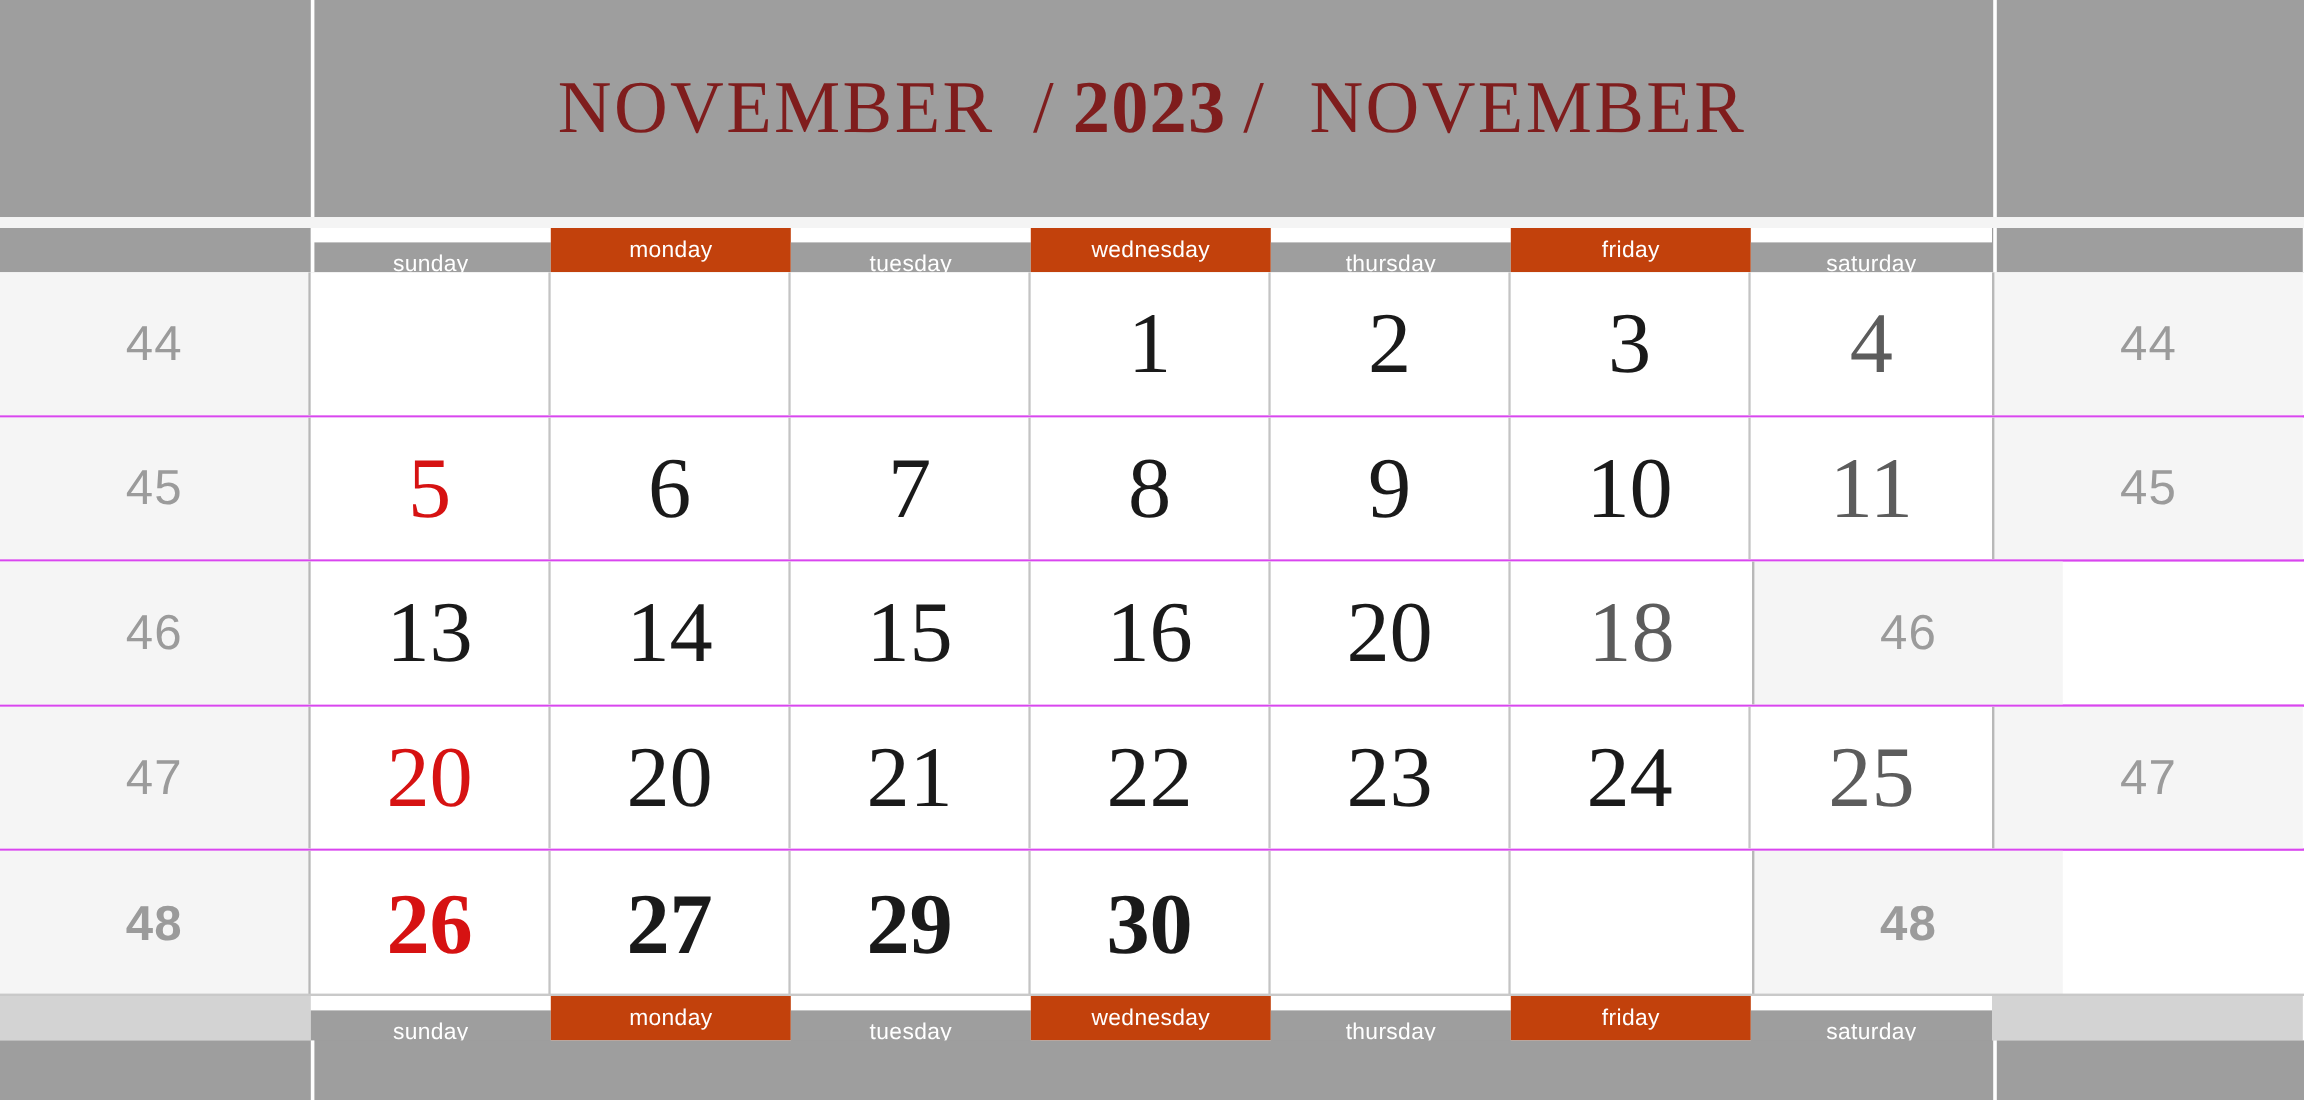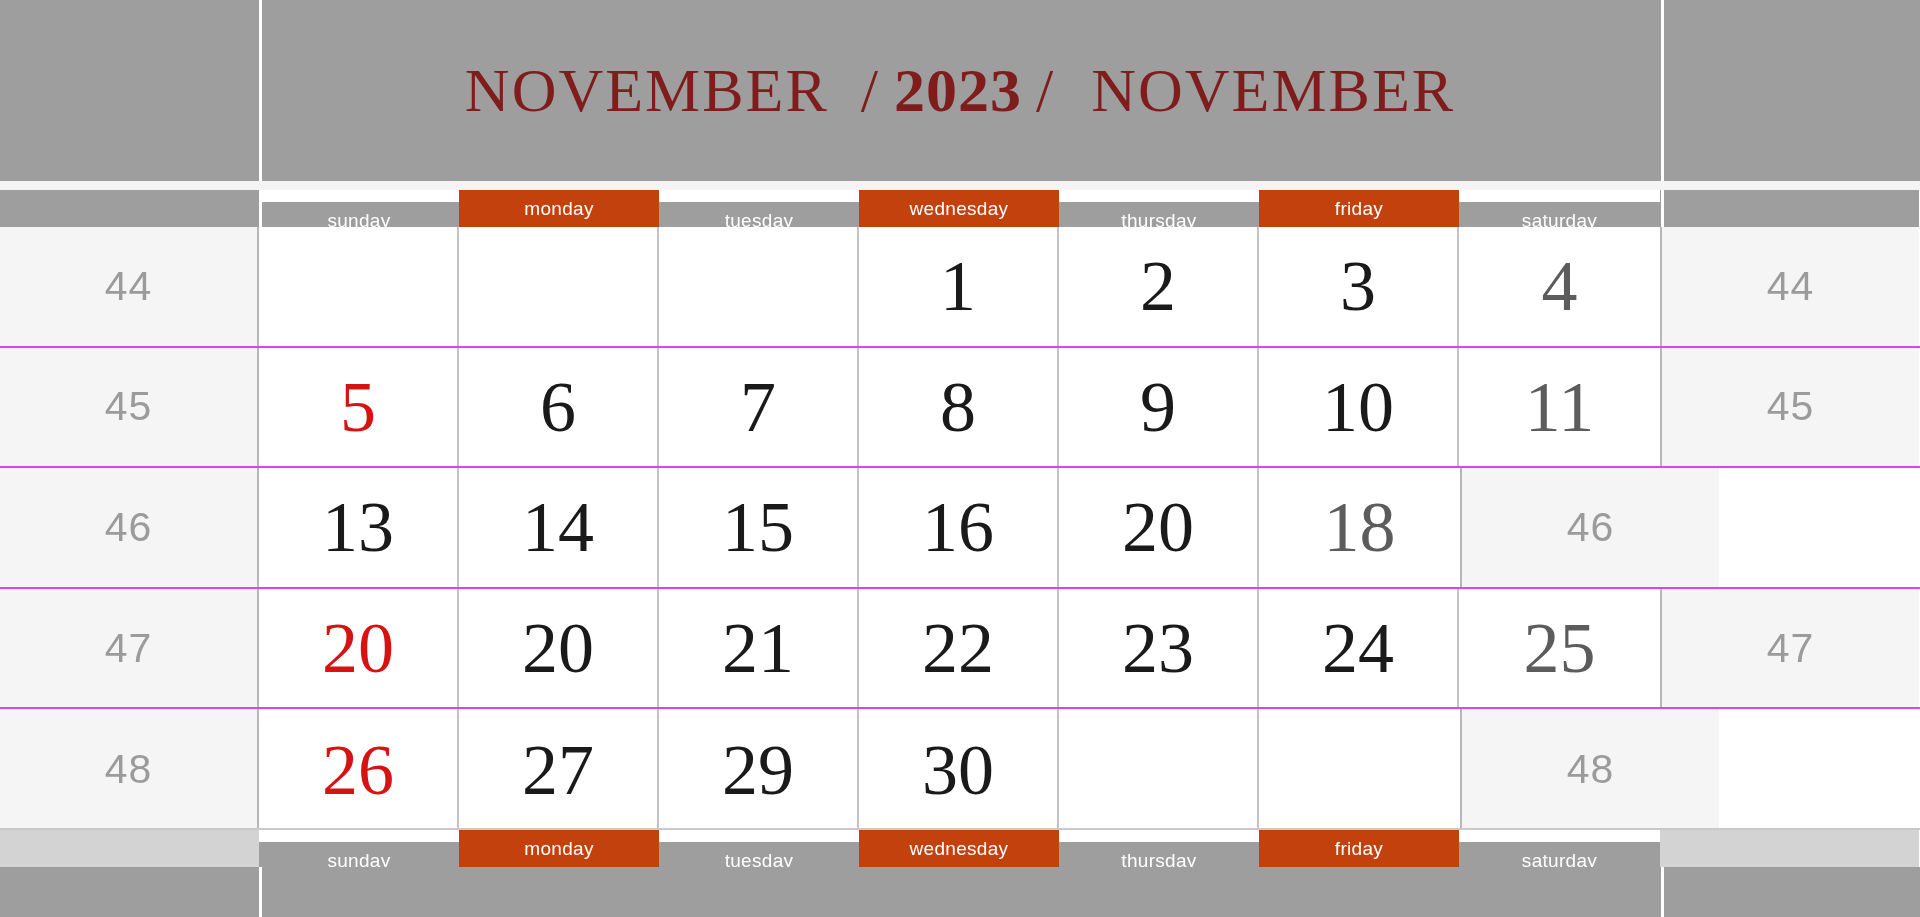--- a/index.html
+++ b/index.html
@@ -111,21 +111,21 @@
     width: 1920px; height: 603px;
     background: #ffffff;
   }
   .grid .row {
     display: flex;
     width: 1920px;
     height: 120.6px;
     box-sizing: border-box;
     border-bottom: 2px solid #d946ef;
   }
-  .grid .row:last-child { border-bottom: none; }
+  .grid .row:last-child { border-bottom: none; font-weight: bold; }
 
   .grid .wk {
     width: 259px;
     height: 100%;
     background: #f5f5f5;
     display: flex;
     align-items: center;
     justify-content: center;
     box-sizing: border-box;
     font-family: "Liberation Sans", sans-serif;

